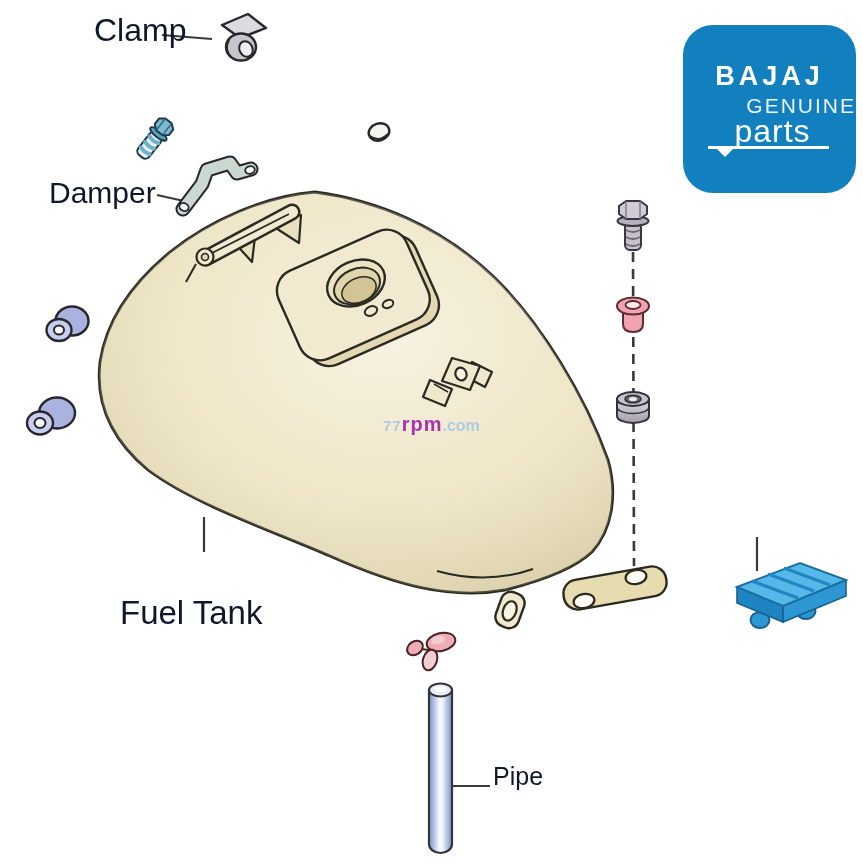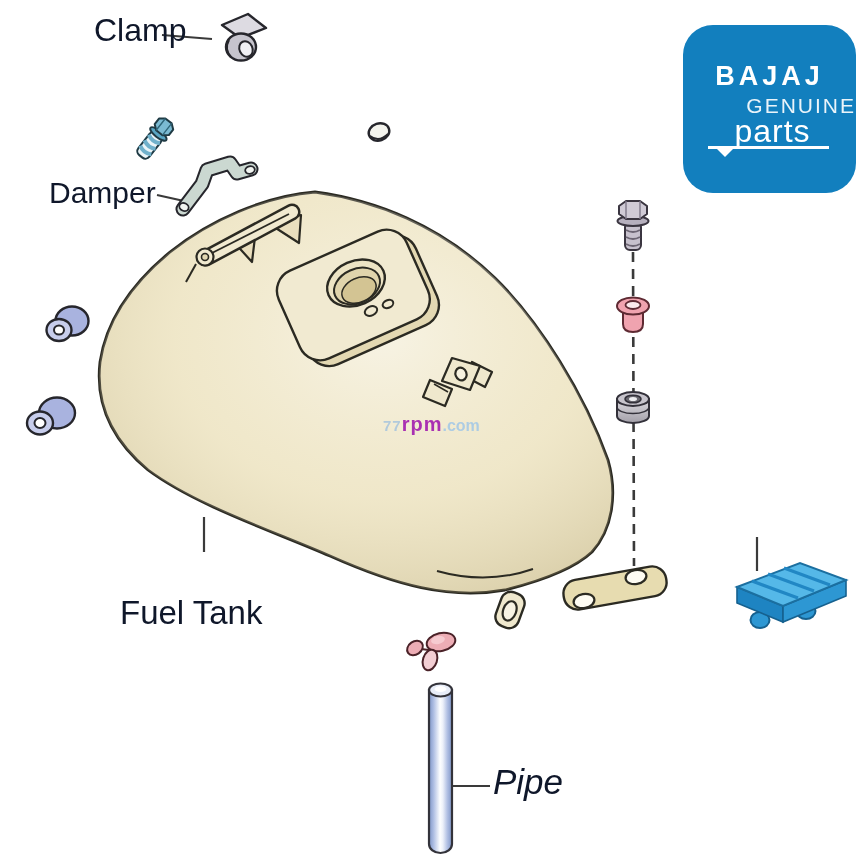--- a/index.html
+++ b/index.html
@@ -12,21 +12,21 @@
   svg.art{position:absolute;left:0;top:0;width:863px;height:863px;}
 
   .part-label{
     position:absolute;color:#0f172a;line-height:1;white-space:nowrap;
     letter-spacing:0px;
   }
   #label-clamp   {left:94px;  top:14px;  font-size:32px;}
   #label-bracket {left:49px;  top:178px; font-size:30px;}
   #label-fueltank{left:120px; top:580px; font-size:33px;margin-top:16px;}
   #label-damper  {left:700px; top:503px; font-size:32px;}
-  #label-pipe    {left:493px; top:764px; font-size:35px;font-style:italic;}
+  #label-pipe    {left:493px; top:764px; font-size:25px;}
 
   .watermark{
     position:absolute;left:383px;top:413px;display:flex;align-items:baseline;
     opacity:.9;user-select:none;
   }
   .wm-prefix{font-size:15px;font-weight:bold;color:#ABC7DD;letter-spacing:1px;}
   .wm-brand {font-size:20px;font-weight:bold;color:#a21caf;letter-spacing:1px;}
   .wm-suffix{font-size:16px;font-weight:bold;color:#A6C9E6;}
 
   .logo{

